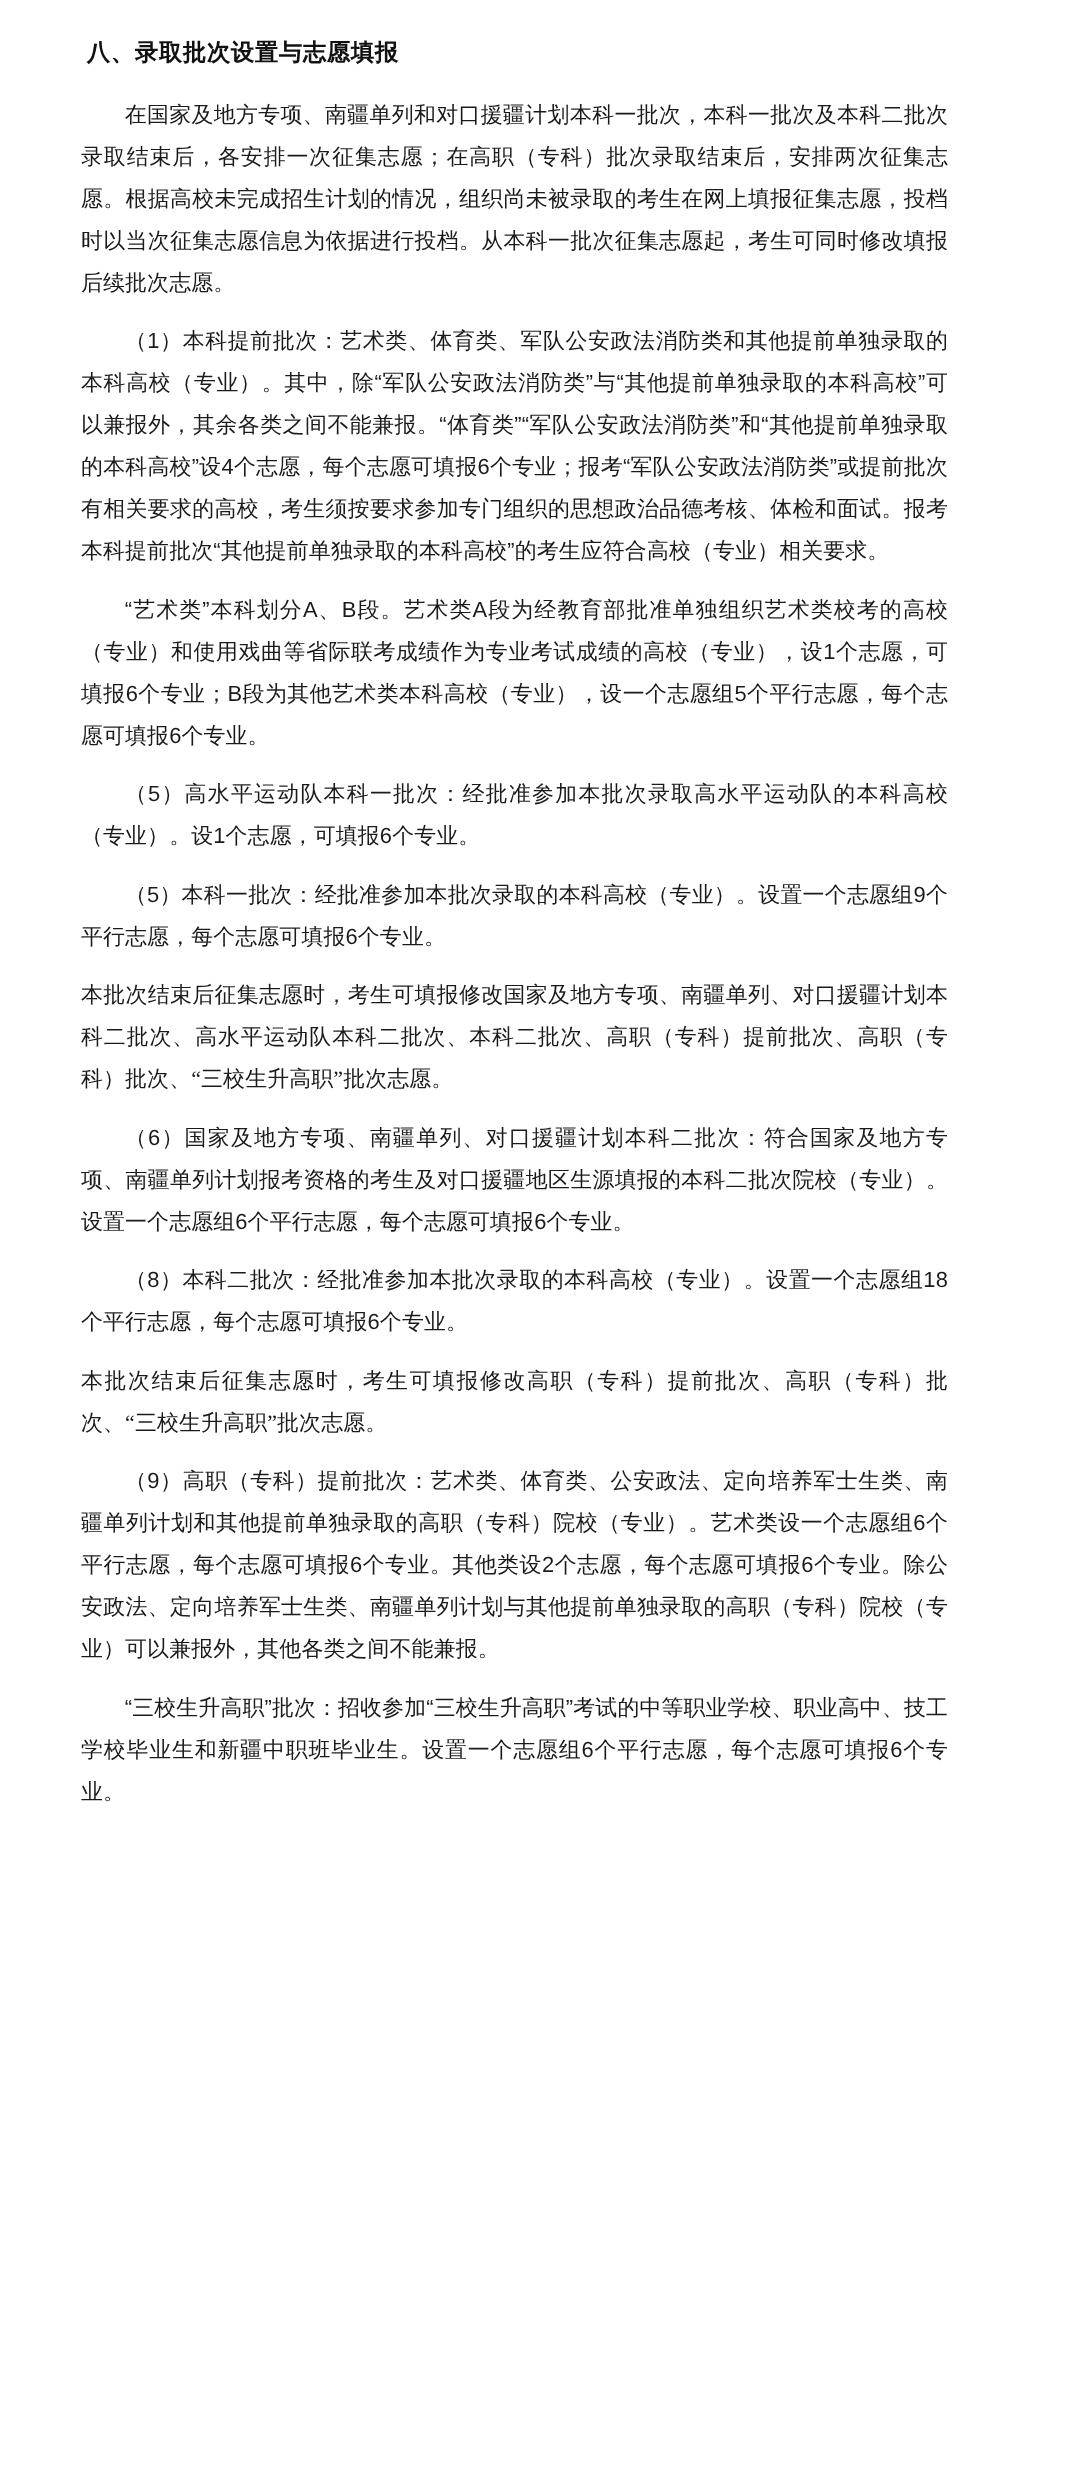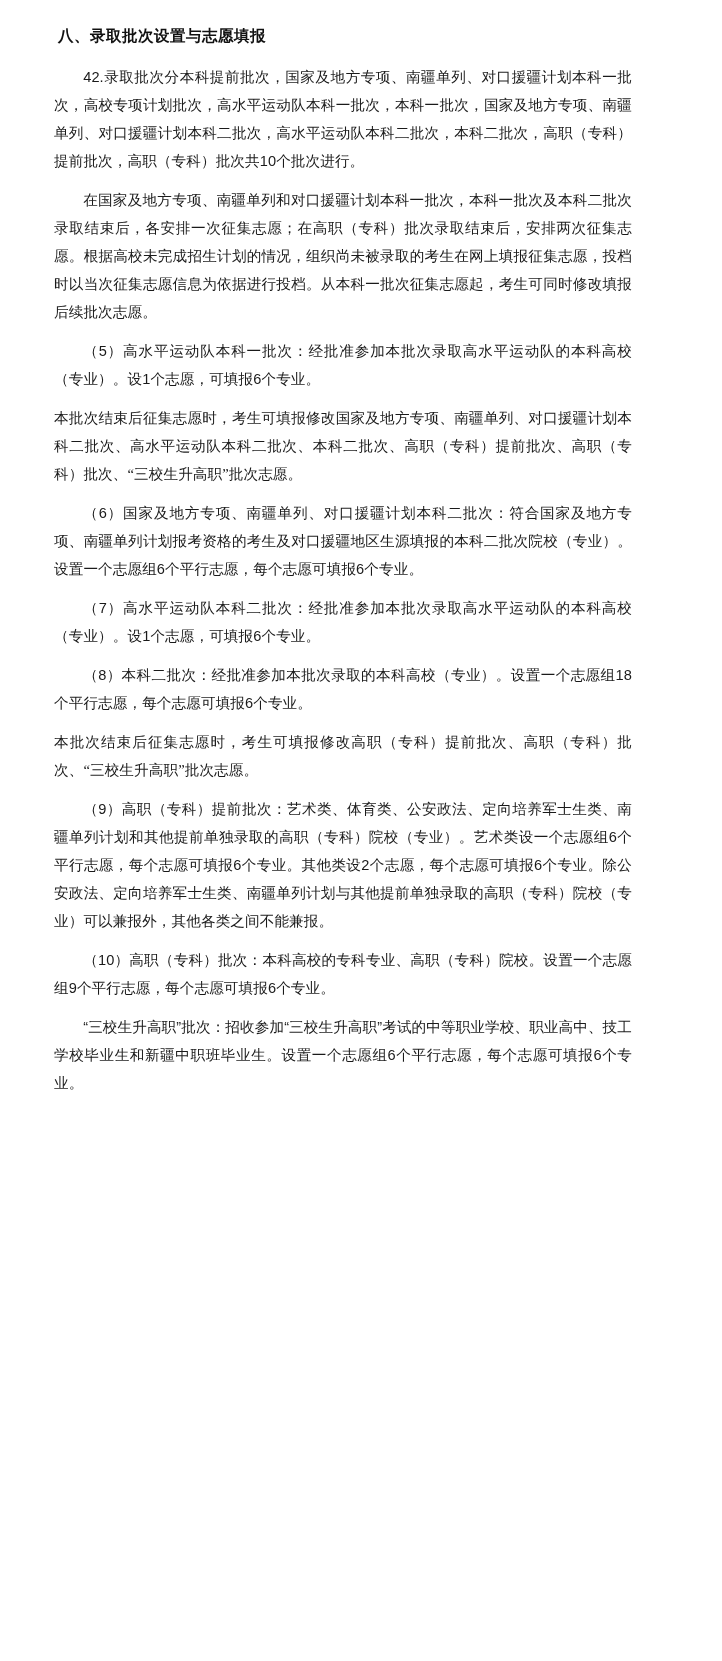--- a/index.html
+++ b/index.html
@@ -43,24 +43,24 @@
     text-indent: 0;
     font-family: Liberation Serif, serif;
   }
 </style>
 </head>
 <body>
 
 <div class="page">
   <h2 class="section-title">八、录取批次设置与志愿填报</h2>
 
-  <p class="para indent">42.录取批次分本科提前批次，国家及地方专项、南疆单列、对口援疆计划本科一批次，高校专项计划批次，高水平运动队本科一批次，本科一批次，国家及地方专项、南疆单列、对口援疆计划本科二批次，高水平运动队本科二批次，本科二批次，高职（专科）提前批次，高职（专科）批次共10个批次进行。</p>
   <p class="para indent">在国家及地方专项、南疆单列和对口援疆计划本科一批次，本科一批次及本科二批次录取结束后，各安排一次征集志愿；在高职（专科）批次录取结束后，安排两次征集志愿。根据高校未完成招生计划的情况，组织尚未被录取的考生在网上填报征集志愿，投档时以当次征集志愿信息为依据进行投档。从本科一批次征集志愿起，考生可同时修改填报后续批次志愿。</p>
+  <p class="para indent">（1）本科提前批次：艺术类、体育类、军队公安政法消防类和其他提前单独录取的本科高校（专业）。其中，除“军队公安政法消防类”与“其他提前单独录取的本科高校”可以兼报外，其余各类之间不能兼报。“体育类”“军队公安政法消防类”和“其他提前单独录取的本科高校”设4个志愿，每个志愿可填报6个专业；报考“军队公安政法消防类”或提前批次有相关要求的高校，考生须按要求参加专门组织的思想政治品德考核、体检和面试。报考本科提前批次“其他提前单独录取的本科高校”的考生应符合高校（专业）相关要求。</p>
+  <p class="para indent">“艺术类”本科划分A、B段。艺术类A段为经教育部批准单独组织艺术类校考的高校（专业）和使用戏曲等省际联考成绩作为专业考试成绩的高校（专业），设1个志愿，可填报6个专业；B段为其他艺术类本科高校（专业），设一个志愿组5个平行志愿，每个志愿可填报6个专业。</p>
   <p class="para indent">（5）高水平运动队本科一批次：经批准参加本批次录取高水平运动队的本科高校（专业）。设1个志愿，可填报6个专业。</p>
+  <p class="para indent">（5）本科一批次：经批准参加本批次录取的本科高校（专业）。设置一个志愿组9个平行志愿，每个志愿可填报6个专业。</p>
   <p class="para noindent">本批次结束后征集志愿时，考生可填报修改国家及地方专项、南疆单列、对口援疆计划本科二批次、高水平运动队本科二批次、本科二批次、高职（专科）提前批次、高职（专科）批次、“三校生升高职”批次志愿。</p>
   <p class="para indent">（6）国家及地方专项、南疆单列、对口援疆计划本科二批次：符合国家及地方专项、南疆单列计划报考资格的考生及对口援疆地区生源填报的本科二批次院校（专业）。设置一个志愿组6个平行志愿，每个志愿可填报6个专业。</p>
-  <p class="para indent">（7）高水平运动队本科二批次：经批准参加本批次录取高水平运动队的本科高校（专业）。设1个志愿，可填报6个专业。</p>
   <p class="para indent">（8）本科二批次：经批准参加本批次录取的本科高校（专业）。设置一个志愿组18个平行志愿，每个志愿可填报6个专业。</p>
   <p class="para noindent">本批次结束后征集志愿时，考生可填报修改高职（专科）提前批次、高职（专科）批次、“三校生升高职”批次志愿。</p>
   <p class="para indent">（9）高职（专科）提前批次：艺术类、体育类、公安政法、定向培养军士生类、南疆单列计划和其他提前单独录取的高职（专科）院校（专业）。艺术类设一个志愿组6个平行志愿，每个志愿可填报6个专业。其他类设2个志愿，每个志愿可填报6个专业。除公安政法、定向培养军士生类、南疆单列计划与其他提前单独录取的高职（专科）院校（专业）可以兼报外，其他各类之间不能兼报。</p>
-  <p class="para indent">（10）高职（专科）批次：本科高校的专科专业、高职（专科）院校。设置一个志愿组9个平行志愿，每个志愿可填报6个专业。</p>
   <p class="para indent">“三校生升高职”批次：招收参加“三校生升高职”考试的中等职业学校、职业高中、技工学校毕业生和新疆中职班毕业生。设置一个志愿组6个平行志愿，每个志愿可填报6个专业。</p>
 </div>
 
 </body></html>

